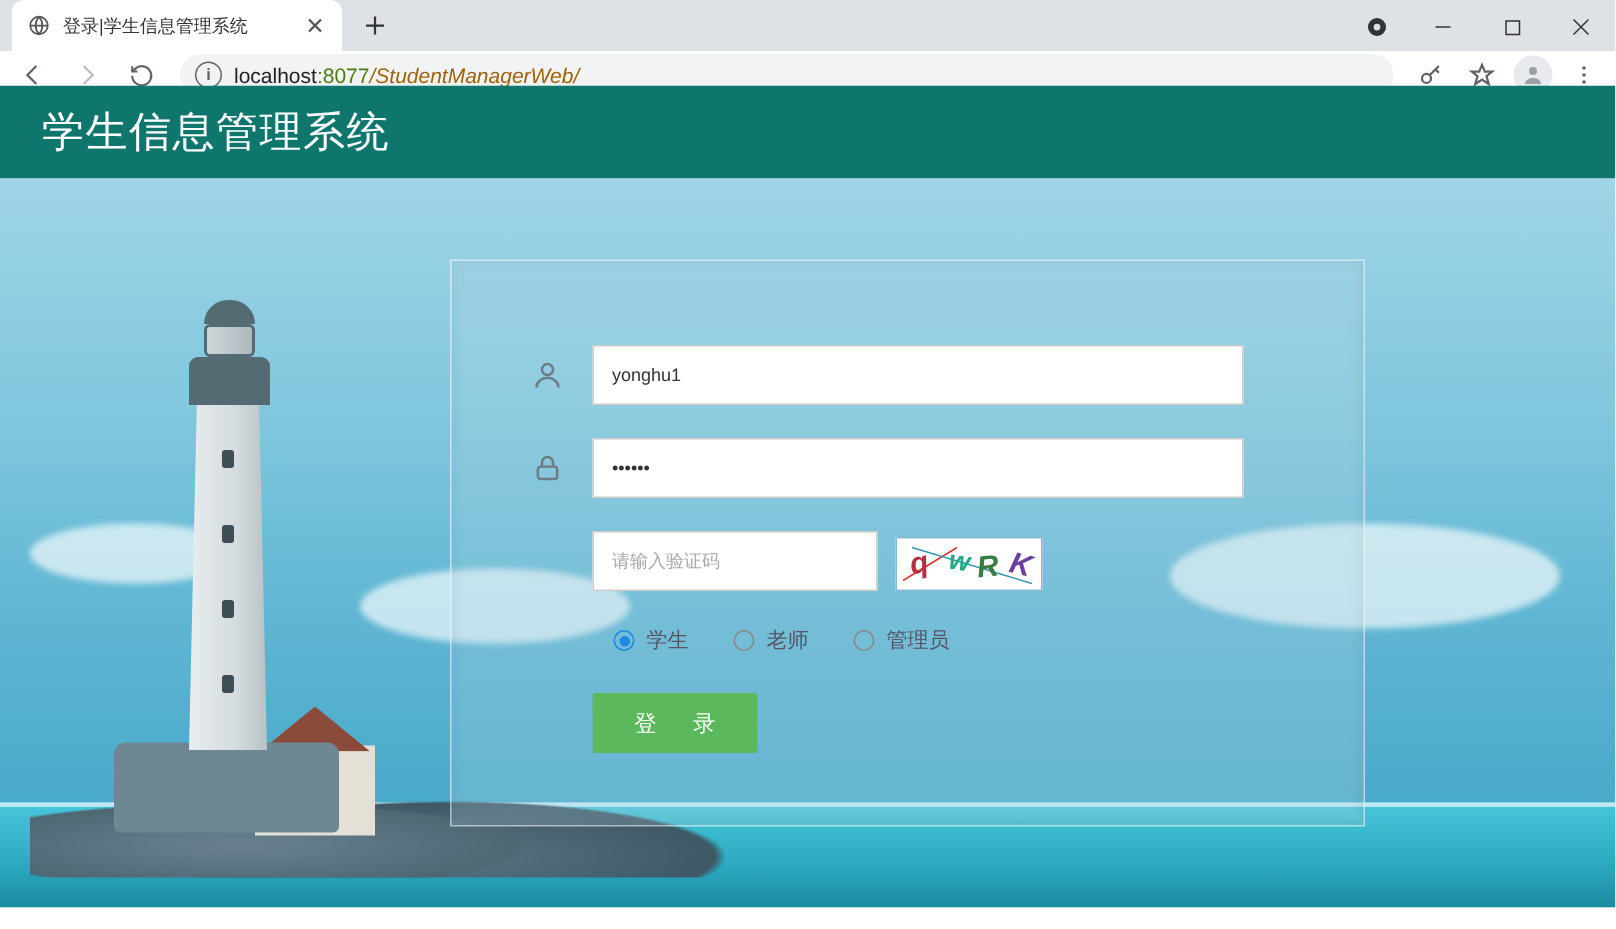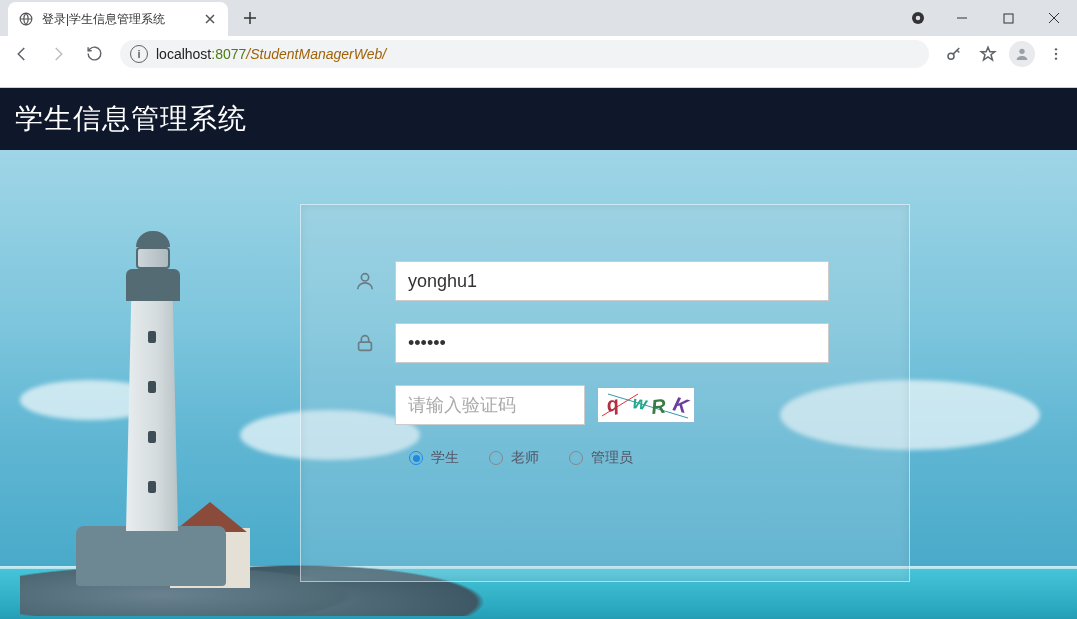--- a/index.html
+++ b/index.html
@@ -5,21 +5,21 @@
   * { margin: 0; padding: 0; box-sizing: border-box; }
   body {
     font-family: "Microsoft YaHei", Arial, sans-serif;
     width: 1077px;
     height: 619px;
     overflow: hidden;
     background: #fff;
   }
   
   .browser-top {
-    height: 88px;
+    height: 57px;
     background: #fff;
     border-bottom: 1px solid #d0d0d0;
     display: flex;
     flex-direction: column;
   }
   .tab-row {
     height: 36px;
     display: flex;
     align-items: flex-end;
     background: #dee1e6;
@@ -128,24 +128,24 @@
   }
 
   
   .page {
     height: 548px;
     position:relative;
     overflow:hidden;
   }
   .header-bar {
     height: 62px;
-    background: #0f172a;
+    background: #0f766e;
     display:flex;
     align-items:center;
-    padding-left:15px;
+    padding-left:28px;
   }
   .header-bar h1 {
     color:#fff;
     font-size:28px;
     font-weight:400;
     letter-spacing:1px;
   }
   .hero {
     height:486px;
     position:relative;
@@ -233,27 +233,27 @@
     width:24px;height:24px;color:#6b7d84;
     flex-shrink:0;
     display:flex;align-items:center;justify-content:center;
   }
   .text-input {
     flex:1;
     height:40px;
     border:1px solid #ccc;
     background:#fff;
     padding:0 12px;
-    font-size:18px;
+    font-size:12px;
     color:#333;
     outline:none;
   }
   .text-input::placeholder{color:#aaa;}
   .captcha-row {
-    display:flex;align-items:center;gap:12px;
+    display:flex;align-items:flex-end;gap:12px;
     margin-left:42px;margin-bottom:24px;
   }
   .captcha-row .text-input{width:190px;flex:none;}
   .captcha-img{
     width:98px;height:36px;border:1px solid #88bcd6;
     background:#fff;cursor:pointer;
     display:flex;align-items:center;justify-content:center;
     position:relative;overflow:hidden;
   }
   .radio-row{
@@ -443,15 +443,16 @@
         </label>
         <label class="radio-opt">
           <span class="rb unchecked"></span>
           <span>老师</span>
         </label>
         <label class="radio-opt">
           <span class="rb unchecked"></span>
           <span>管理员</span>
         </label>
       </div>
+      <button class="login-btn">登 录</button>
     </div>
   </div>
 </div>
 
 </body></html>

